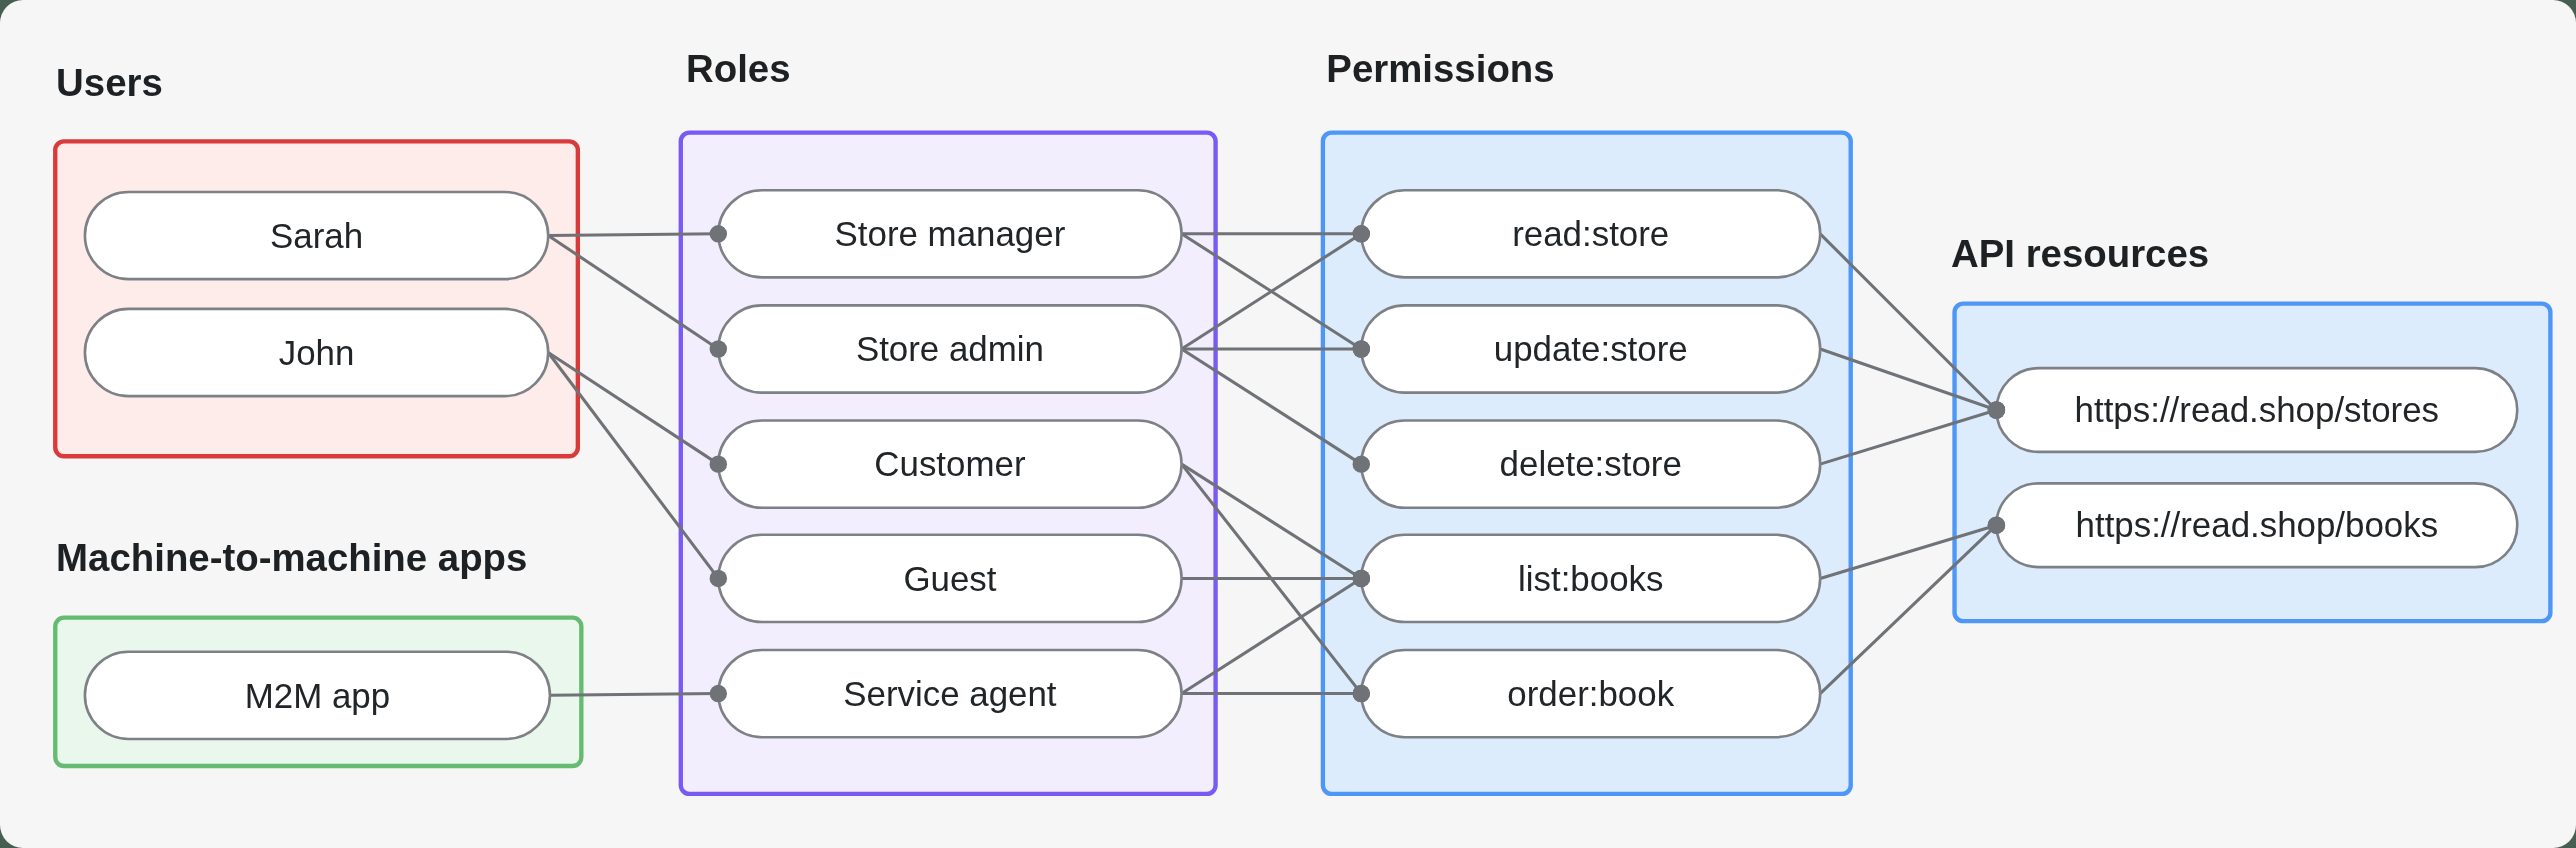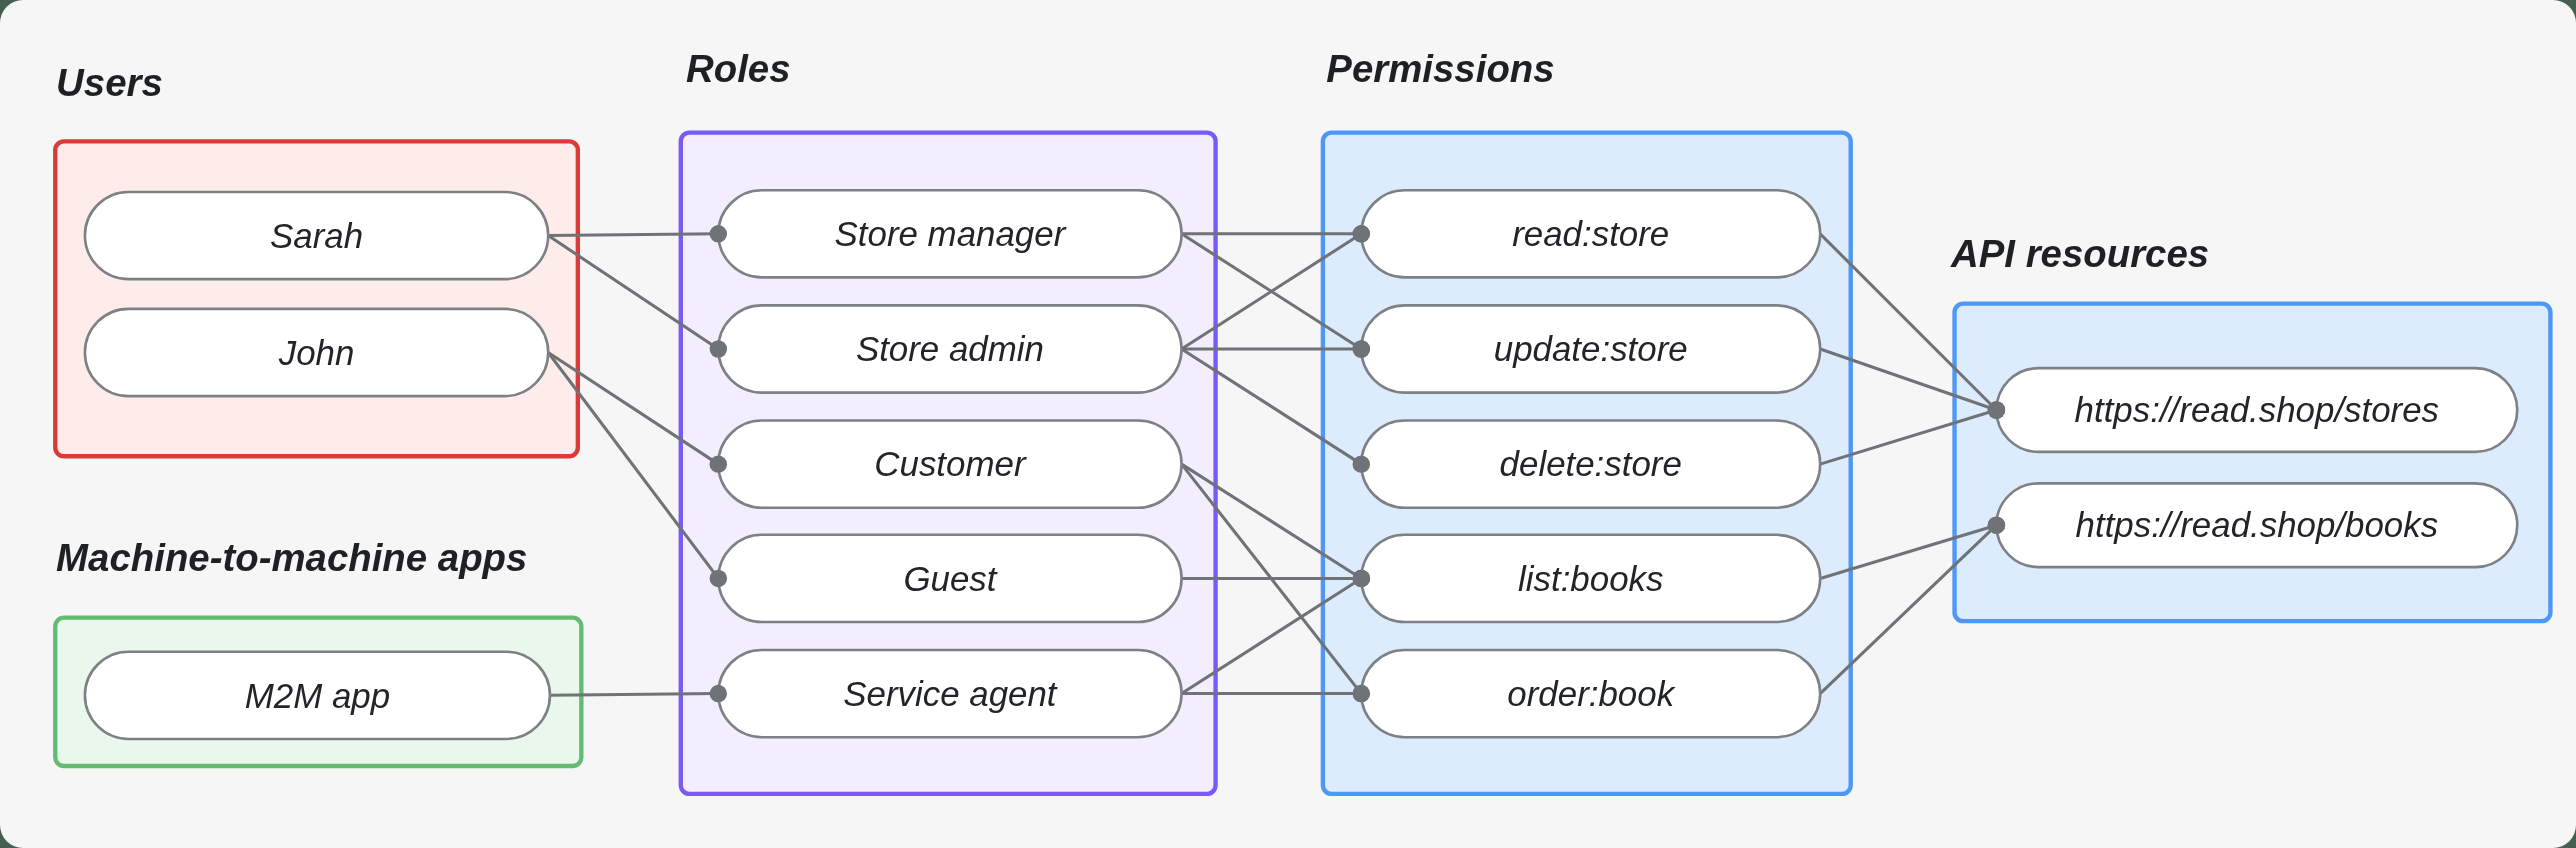--- a/index.html
+++ b/index.html
@@ -8,21 +8,20 @@
     width: 2576px;
     height: 848px;
     overflow: hidden;
     font-family: "Liberation Sans", sans-serif;
   }
   body { background: #455f50; }
   #stage {
     position: relative;
     width: 2576px;
     height: 848px;
-    font-style: italic;
   }
   #panel {
     position: absolute;
     inset: 0;
     border-radius: 23px;
   }
   #diagram-svg {
     position: absolute;
     left: 0;
     top: 0;

